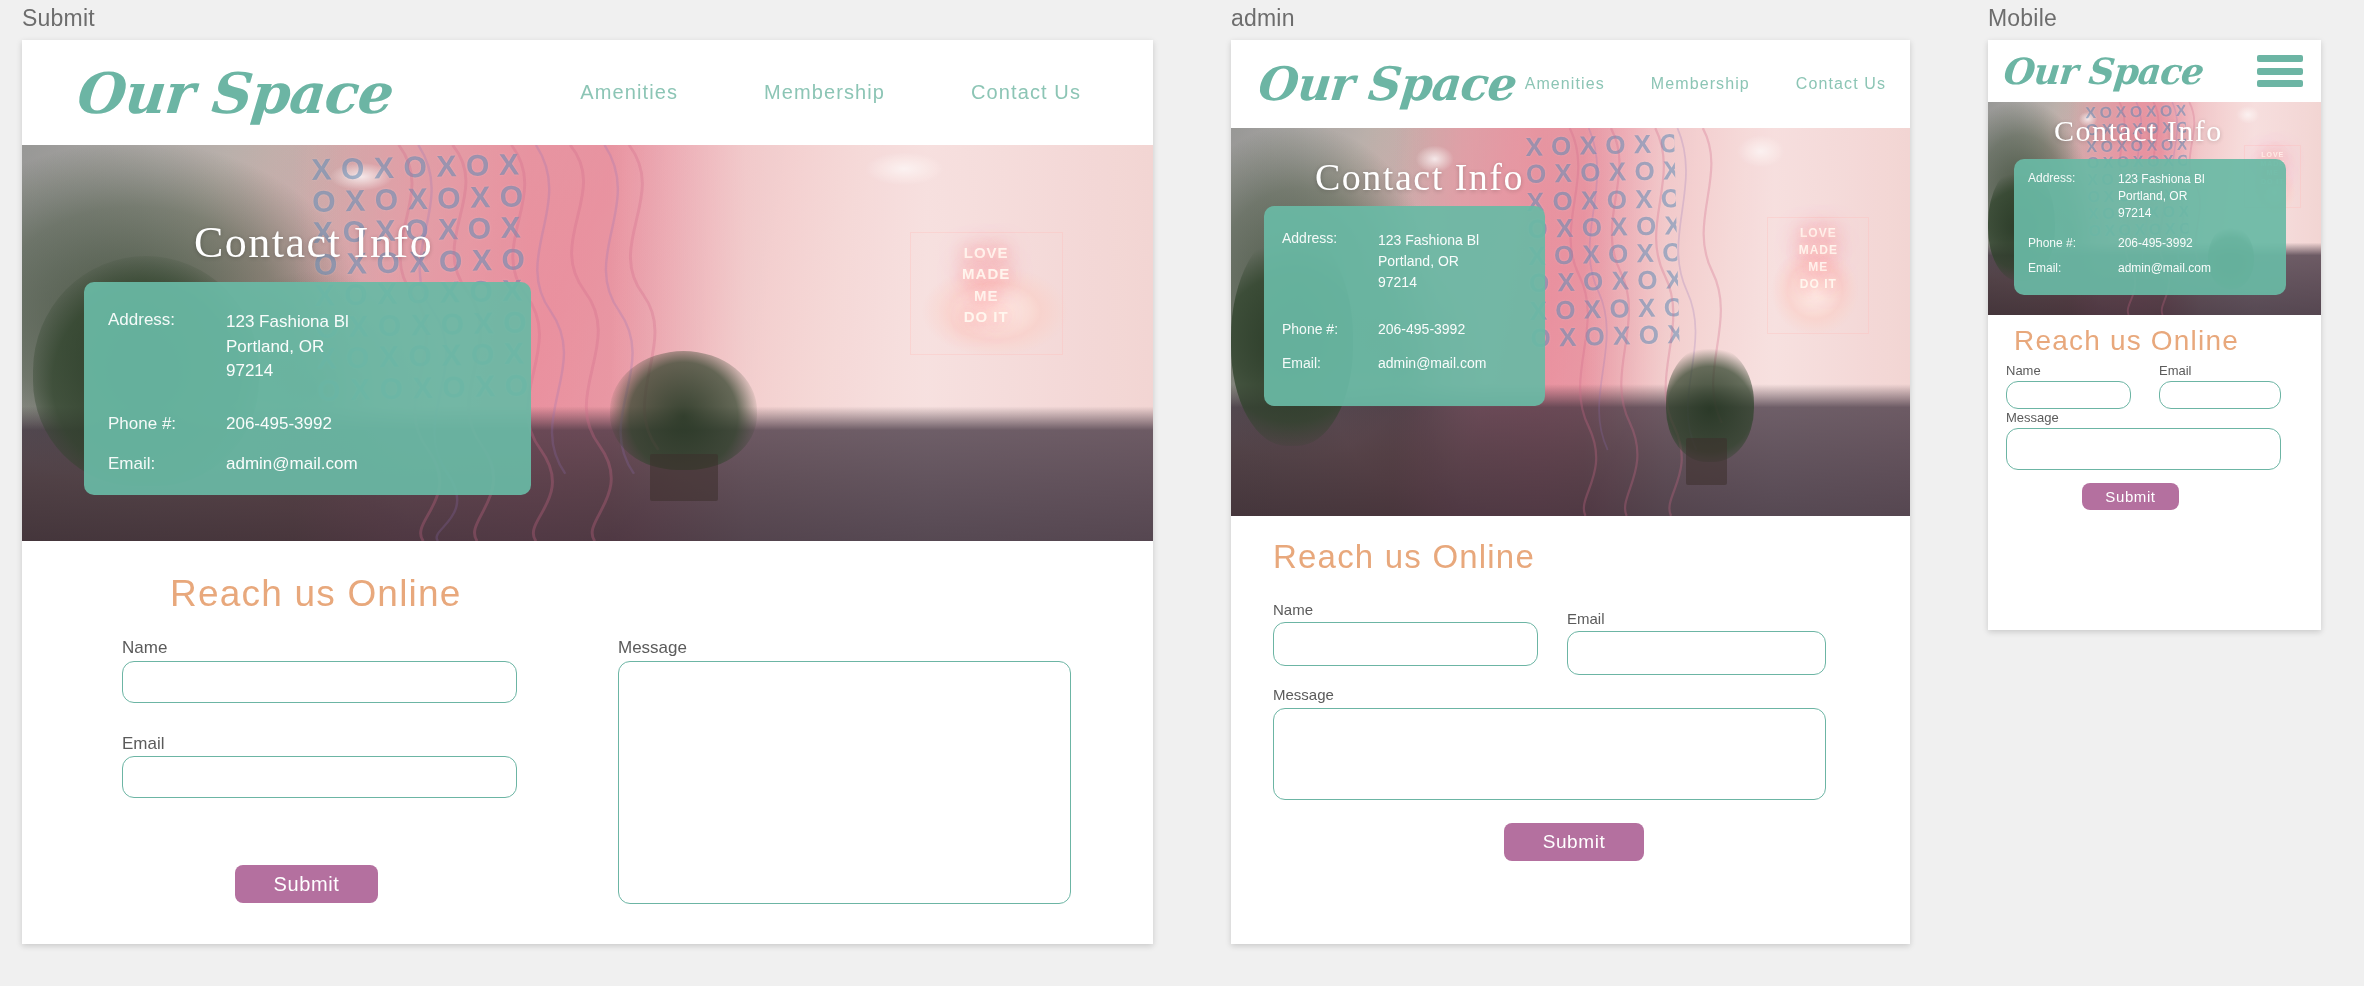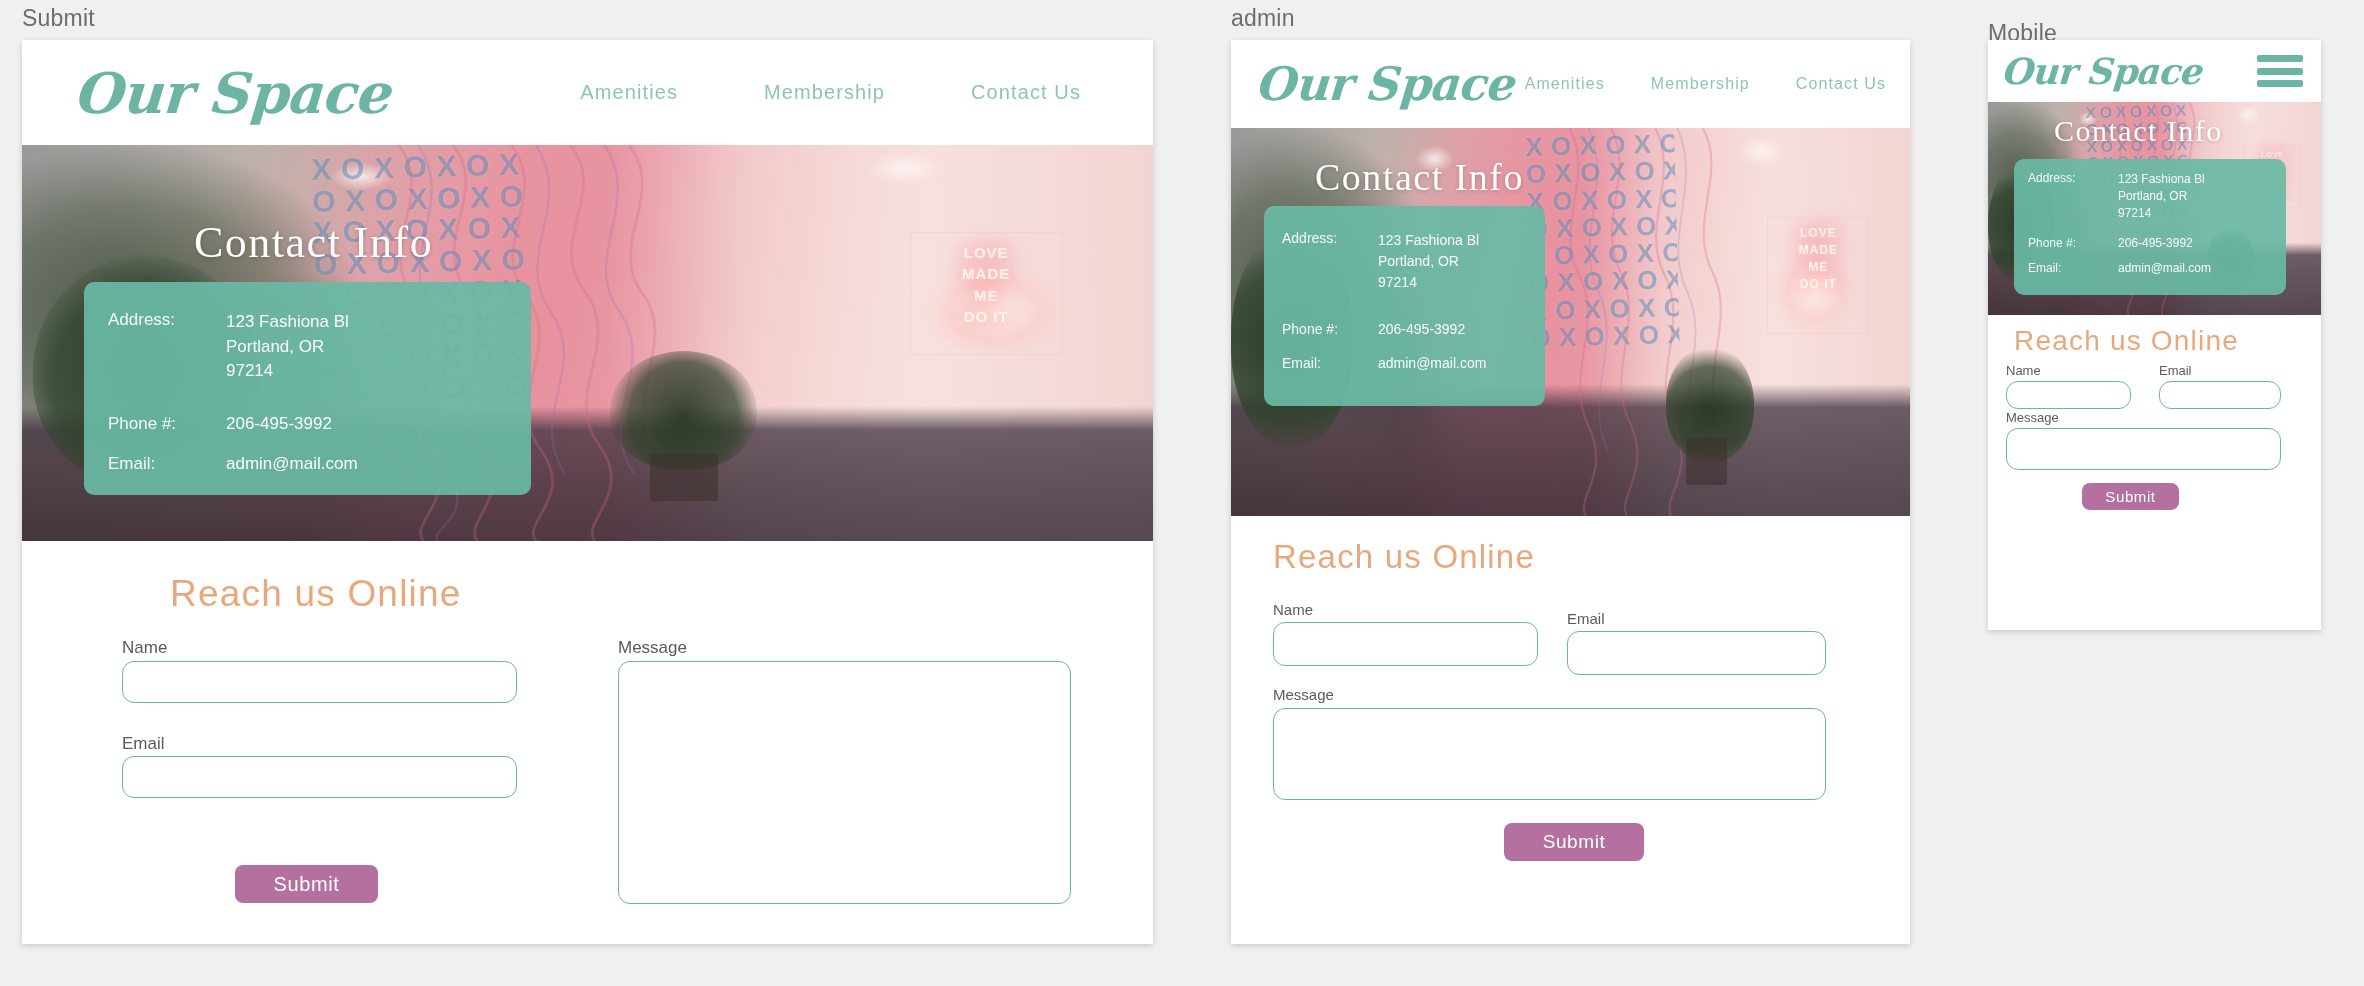--- a/index.html
+++ b/index.html
@@ -444,21 +444,21 @@
       <label class="field-label" style="position:absolute; left:336px; top:94px; font-size:15px;">Email</label>
       <input class="txt" style="position: absolute; left: 336px; top: 115px; width: 259px; height: 44px; padding: 0px 12px; font-size: 15px;" placeholder="">
 
       <label class="field-label" style="position:absolute; left:42px; top:170px; font-size:15px;">Message</label>
       <textarea class="txt" style="position: absolute; left: 42px; top: 192px; width: 553px; height: 92px; padding: 10px 12px; font-size: 15px;" placeholder=""></textarea>
 
       <button class="btn-submit" style="position:absolute; left:273px; top:307px; width:140px; height:38px; font-size:19px;">Submit</button>
     </section>
   </div>
 
-  <div class="vp-label" style="left:1988px; top:20px;">Mobile</div>
+  <div class="vp-label" style="left:1988px; top:5px;">Mobile</div>
 
   <div class="panel" id="panel-mobile">
 
     <header class="site-header">
       <div class="logo">Our Space</div>
       <div class="hamburger">
         <span></span>
         <span></span>
         <span></span>
       </div>

